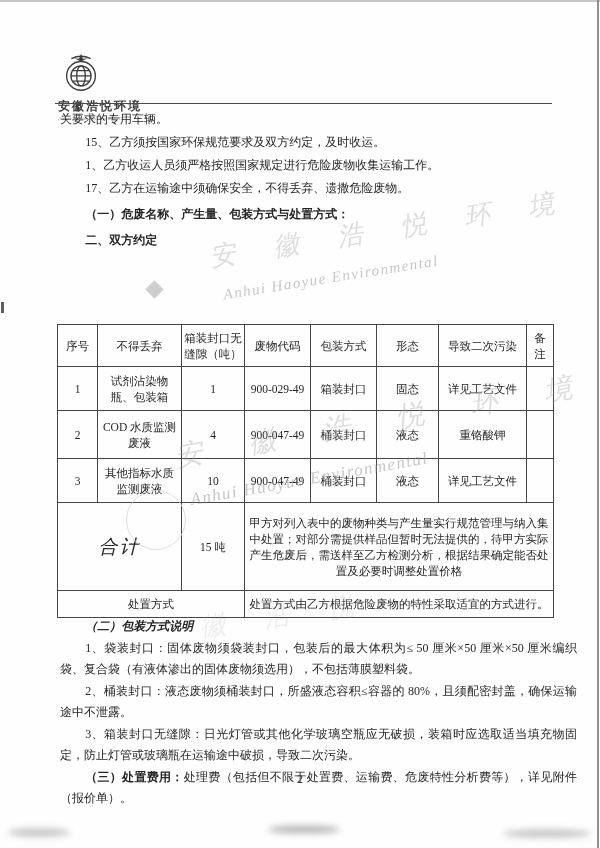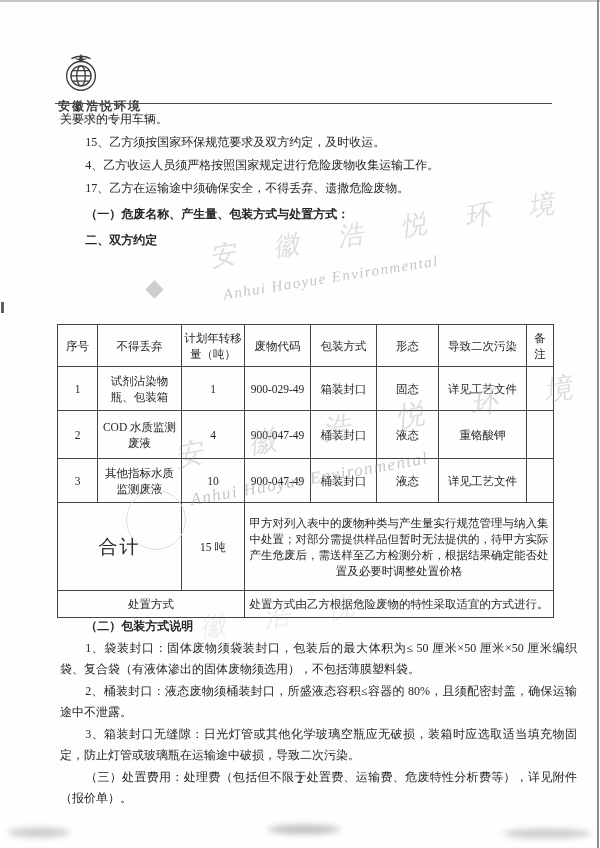--- a/index.html
+++ b/index.html
@@ -21,33 +21,33 @@
   .org-cn{font-size:12px;font-weight:bold;letter-spacing:2px;color:#3a3a3a;margin-top:2px;white-space:nowrap;}
   .org-en{font-size:4.5px;color:#999;letter-spacing:.4px;white-space:nowrap;margin-top:1px;}
   .header-rule{position:absolute;left:55px;top:103px;width:497px;height:0;border-top:1.5px solid #4a4a4a;}
 
   
   .body-block{position:absolute;left:60px;width:517px;font-size:12px;line-height:23px;text-align:justify;color:#262626;}
   .body-1{top:108px;}
   .body-2{top:616px;line-height:21.5px;}
   .body-block p{margin:0;}
   .indent{text-indent:2.1em;}
-  .bold{font-weight:normal;}
+  .bold{font-weight:bold;}
   .sec-title{font-weight:bold;text-indent:2.1em;margin-top:3px !important;}
 
   
   .waste-table{position:absolute;left:57px;top:324px;width:496px;border-collapse:collapse;table-layout:fixed;font-size:11.5px;color:#262626;}
   .waste-table th,.waste-table td{border:1px solid #454545;padding:1px 2px;text-align:center;vertical-align:middle;font-weight:normal;line-height:16px;}
   .waste-table tr.hdr{height:42px;}
   .waste-table tr.r1{height:44px;}
   .waste-table tr.r2{height:48px;}
   .waste-table tr.r3{height:44px;}
   .waste-table tr.rtotal{height:88px;}
   .waste-table tr.rdisp{height:27px;}
-  .total-label{font-size:19px;letter-spacing:2px;}
+  .total-label{font-size:19px;letter-spacing:2px;font-style:italic;}
   .total-note{text-align:justify;text-align-last:center;padding:4px 9px;line-height:21px;}
   .disp-text{text-align:center;}
 
   
   .wm{position:absolute;pointer-events:none;user-select:none;transform-origin:left center;white-space:nowrap;}
   .wm .cn{font-size:26px;color:#9a9a9a;opacity:.32;letter-spacing:16px;font-style:italic;}
   .wm .en{font-size:15px;color:#8f8f8f;opacity:.5;font-style:italic;letter-spacing:1.5px;margin-top:13px;margin-left:8px;}
   .wm1{left:212px;top:240px;transform:rotate(-9deg);}
   .wm2{left:178px;top:438px;transform:rotate(-10deg);}
   .wm2 .cn{font-size:28px;letter-spacing:20px;}
@@ -84,42 +84,42 @@
       <polygon points="17,8.5 24,9.5 31,8.5 24,12" fill="#3c3c3c"></polygon>
     </svg>
     <div class="org-cn">安徽浩悦环境</div>
     <div class="org-en">Anhui Haoyue Environmental</div>
   </div>
   <div class="header-rule"></div>
 
   <div class="body-block body-1">
     <p>关要求的专用车辆。</p>
     <p class="indent">15、乙方须按国家环保规范要求及双方约定，及时收运。</p>
-    <p class="indent">4、乙方收运人员须严格按照国家规定进行危险废物收集运输工作。</p>
+    <p class="indent">1、乙方收运人员须严格按照国家规定进行危险废物收集运输工作。</p>
     <p class="indent">17、乙方在运输途中须确保安全，不得丢弃、遗撒危险废物。</p>
     <p class="sec-title">（一）危废名称、产生量、包装方式与处置方式：</p>
     <p class="sec-title">二、双方约定</p>
   </div>
 
   <table class="waste-table">
     <colgroup>
       <col style="width:40px">
         <col style="width:84px">
         <col style="width:63px">
         <col style="width:66px">
       <col style="width:66px">
         <col style="width:62px">
         <col style="width:88px">
         <col style="width:27px">
     </colgroup>
     <tbody>
         <tr class="hdr">
       <th>序号</th>
       <th>不得丢弃</th>
-      <th>计划年转移量（吨）</th>
+      <th>箱装封口无缝隙（吨）</th>
       <th>废物代码</th>
       <th>包装方式</th>
       <th>形态</th>
       <th>导致二次污染</th>
       <th>备注</th>
     </tr>
     <tr class="r1">
       <td>1</td>
       <td>试剂沾染物瓶、包装箱</td>
       <td>1</td>
@@ -155,21 +155,21 @@
       <td colspan="5" class="total-note">甲方对列入表中的废物种类与产生量实行规范管理与纳入集中处置；对部分需提供样品但暂时无法提供的，待甲方实际产生危废后，需送样至乙方检测分析，根据结果确定能否处置及必要时调整处置价格</td>
     </tr>
     <tr class="rdisp">
       <td colspan="3">处置方式</td>
       <td colspan="5" class="disp-text">处置方式由乙方根据危险废物的特性采取适宜的方式进行。</td>
     </tr>
   </tbody>
     </table>
 
   <div class="body-block body-2">
-    <p class="sec-title" style="margin-top:0 !important;">（二）包装方式说明</p>
+    <p class="sec-title" style="margin-top:0 !important;font-style:italic;">（二）包装方式说明</p>
     <p class="indent">1、袋装封口：固体废物须袋装封口，包装后的最大体积为≤ 50 厘米×50 厘米×50 厘米编织袋、复合袋（有液体渗出的固体废物须选用），不包括薄膜塑料袋。</p>
     <p class="indent">2、桶装封口：液态废物须桶装封口，所盛液态容积≤容器的 80%，且须配密封盖，确保运输途中不泄露。</p>
     <p class="indent">3、箱装封口无缝隙：日光灯管或其他化学玻璃空瓶应无破损，装箱时应选取适当填充物固定，防止灯管或玻璃瓶在运输途中破损，导致二次污染。</p>
     <p class="indent"><span class="bold">（三）处置费用：</span><span>处理费（包括但不限于处置费、运输费、危废特性分析费等），详见附件（报价单）。</span></p>
   </div>
 
   <div class="wm wm1">
     <div class="cn">安 徽 浩 悦 环 境</div>
     <div class="en">Anhui Haoyue Environmental</div>
   </div>

